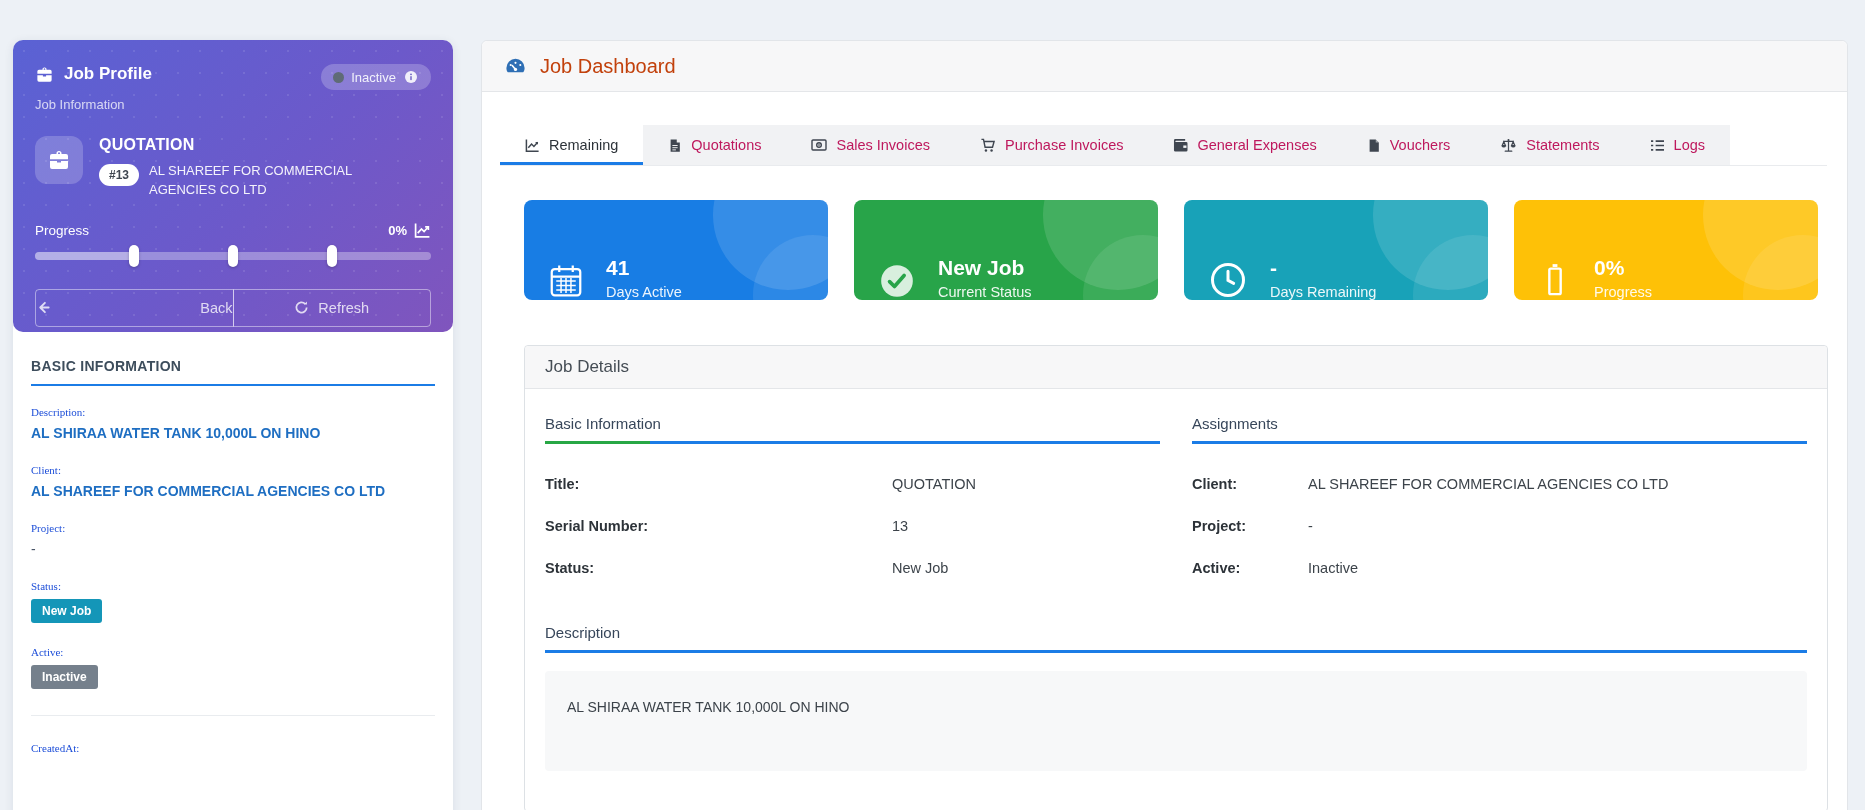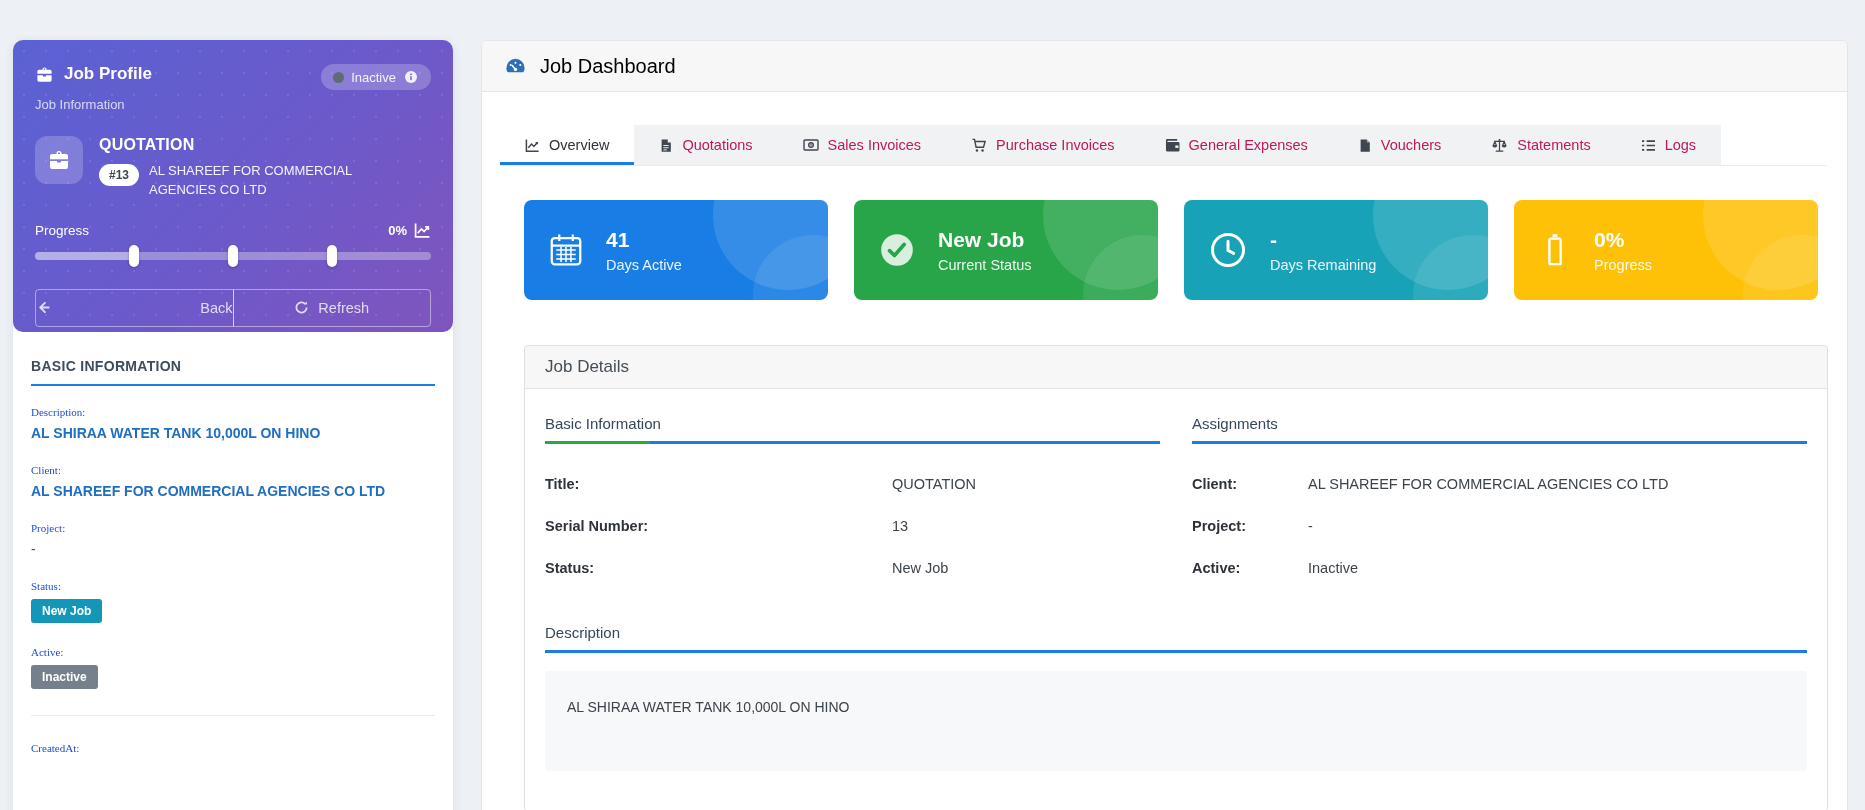--- a/index.html
+++ b/index.html
@@ -80,36 +80,36 @@
 
   
   .main{
     position:absolute; left:481px; top:40px; width:1367px; height:780px;
     background:#fff; border:1px solid #e2e5e9; border-radius:6px 6px 0 0;
   }
   .main-header{
     height:51px; background:#f7f7f8; border-bottom:1px solid #e4e6e9;
     border-radius:6px 6px 0 0; display:flex; align-items:center; gap:13px; padding:0 22px;
   }
-  .main-title{ font-size:20px; color:#000000; }
+  .main-title{ font-size:20px; color:#c2410c; }
   .main-body{ padding:33px 20px 0 18px; }
 
   .tabs-wrap{ border-bottom:1px solid #e9ebee; }
   .tabs{ display:inline-flex; background:#f1f2f4; vertical-align:bottom; }
   .tab{
     display:flex; align-items:center; gap:9px; padding:12px 25px;
     font-size:14.5px; color:#be185d; cursor:pointer; white-space:nowrap;
   }
   .tab.active{ background:#fff; color:#2d3339; box-shadow:inset 0 -3px 0 #1b7ce6; }
   .tab .ticon{ color:#3f4650; }
 
   .stats{ display:flex; gap:26px; margin:34px 0 0 24px; }
   .stat{
     width:304px; height:100px; border-radius:8px; color:#fff;
-    display:flex; align-items:center; gap:22px; padding:0 24px;
+    display:flex; align-items:flex-end; gap:22px; padding:0 24px;
     position:relative; overflow:hidden;
   }
   .stat::before{ content:""; position:absolute; width:150px; height:150px; border-radius:50%;
     background:rgba(255,255,255,.13); right:-35px; top:-60px; }
   .stat::after{ content:""; position:absolute; width:120px; height:120px; border-radius:50%;
     background:rgba(255,255,255,.09); right:-45px; top:35px; }
   .stat-blue{ background:#187de4; }
   .stat-green{ background:#28a449; }
   .stat-teal{ background:#18a2b8; }
   .stat-yellow{ background:#fec107; }
@@ -272,21 +272,21 @@
     <div class="tabs-wrap">
       <div class="tabs">
         <div class="tab active">
           <span class="ticon">
             <svg width="15" height="15" viewBox="0 0 16 16" fill="none" stroke="currentColor" stroke-width="1.6">
                 <path d="M1.5 1.5v12.5h13"></path>
                 <path d="M3.5 10.5 7 6.5l2.5 2.5L13.5 4.5"></path>
                 <path d="M13.8 7.3V4.2h-3.1" fill="currentColor" stroke="none"></path>
               </svg>
           </span>
-          <span>Overview</span>
+          <span>Remaining</span>
         </div>
         <div class="tab">
           <span class="ticon">
             <svg width="14" height="15" viewBox="0 0 16 16" fill="currentColor">
                 <path d="M3 1h7l3.5 3.5V15H3zM10 1v3.5h3.5z"></path>
                 <path d="M5 8h6M5 10.5h6M5 13h4" stroke="#f1f2f4" stroke-width="1.1"></path>
               </svg>
           </span>
           <span>Quotations</span>
         </div>

